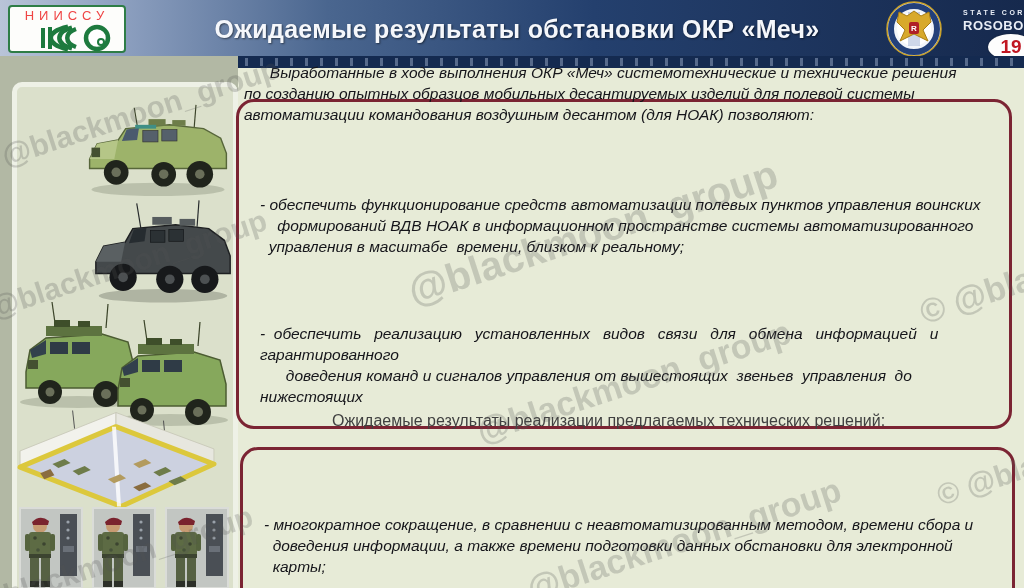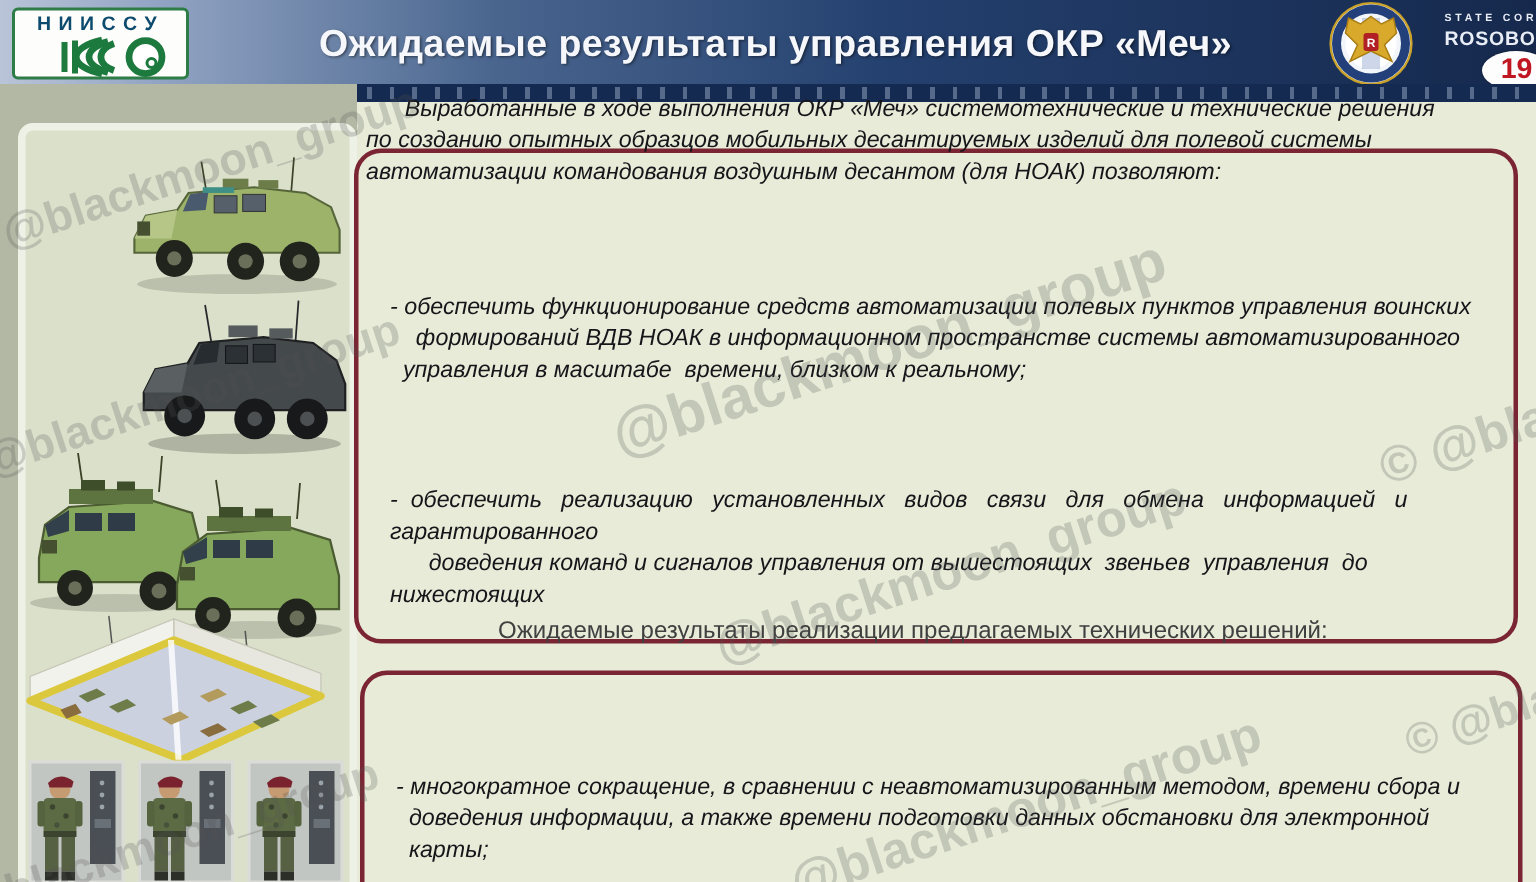--- a/index.html
+++ b/index.html
@@ -4,21 +4,21 @@
 <style>
   html,body{margin:0;padding:0;}
   body{font-family:"Liberation Sans",sans-serif;}
   #slide{position:relative;width:1024px;height:588px;overflow:hidden;background:#e7ebd7;}
 
   
   .header{position:absolute;left:0;top:0;width:1024px;height:58px;
     background:linear-gradient(90deg,#b9c4d8 0%,#93a5c4 10%,#4a668f 32%,#24406e 58%,#16294d 100%);}
   .logo-box{position:absolute;left:8px;top:5px;width:118px;height:48px;background:#fdfdfb;
     border:2px solid #2e7d46;border-radius:4px;box-sizing:border-box;padding-top:2px;}
-  .logo-text{color:#0c4a6e;font-weight:bold;font-size:13px;letter-spacing:5px;text-align:center;line-height:14px;}
+  .logo-text{color:#ef4444;font-weight:normal;font-size:13px;letter-spacing:5px;text-align:center;line-height:14px;}
   .title{position:absolute;left:180px;right:170px;top:0;height:58px;display:flex;align-items:center;justify-content:center;
     color:#f5f7fb;font-weight:bold;font-size:25px;letter-spacing:.3px;text-shadow:1px 1px 2px rgba(0,0,0,.5);white-space:nowrap;}
   .corp{position:absolute;left:963px;top:9px;white-space:nowrap;color:#e8edf6;}
   .corp .l1{font-size:7px;font-weight:bold;letter-spacing:2.5px;}
   .corp .l2{font-size:13px;font-weight:bold;letter-spacing:.5px;margin-top:2px;}
   .page-num{position:absolute;left:988px;top:34px;width:46px;height:26px;background:#fdfdfd;border-radius:50%;
     display:flex;align-items:center;justify-content:center;color:#c01622;font-weight:bold;font-size:19px;
     box-shadow:0 0 2px rgba(0,0,0,.4);}
   .band{position:absolute;left:230px;right:0;top:56px;height:12px;background:#142a50;}
   .band:before{content:"";position:absolute;inset:2px 0;
@@ -45,21 +45,21 @@
   
   .wm{position:absolute;z-index:20;color:rgba(85,85,85,.24);font-weight:bold;white-space:nowrap;
     transform:rotate(-18deg);pointer-events:none;}
 </style>
 </head>
 <body>
 
 <div id="slide">
 
   <div class="header">
-    <div class="title">Ожидаемые результаты управления ОКР «Меч»</div>
+    <div class="title">Ожидаемые результаты обстановки ОКР «Меч»</div>
 
     <div class="logo-box">
       <div class="logo-text">НИИССУ</div>
       <svg width="110" height="30" viewBox="0 0 104 30">
         <rect x="28" y="5" width="4" height="20" fill="#1d7a3e"></rect>
         <rect x="35" y="4" width="4" height="22" fill="#1d7a3e"></rect>
         <path d="M 55 3.7 A 34 13 0 0 0 55 26.3" fill="none" stroke="#1d7a3e" stroke-width="4.5"></path>
         <path d="M 59 4.7 A 26 12 0 0 0 59 25.3" fill="none" stroke="#1d7a3e" stroke-width="4.5"></path>
         <path d="M 63 6 A 18 10.5 0 0 0 63 24" fill="none" stroke="#1d7a3e" stroke-width="4.5"></path>
         <circle cx="84" cy="15" r="11" fill="#ffffff" stroke="#1d7a3e" stroke-width="4.5"></circle>

